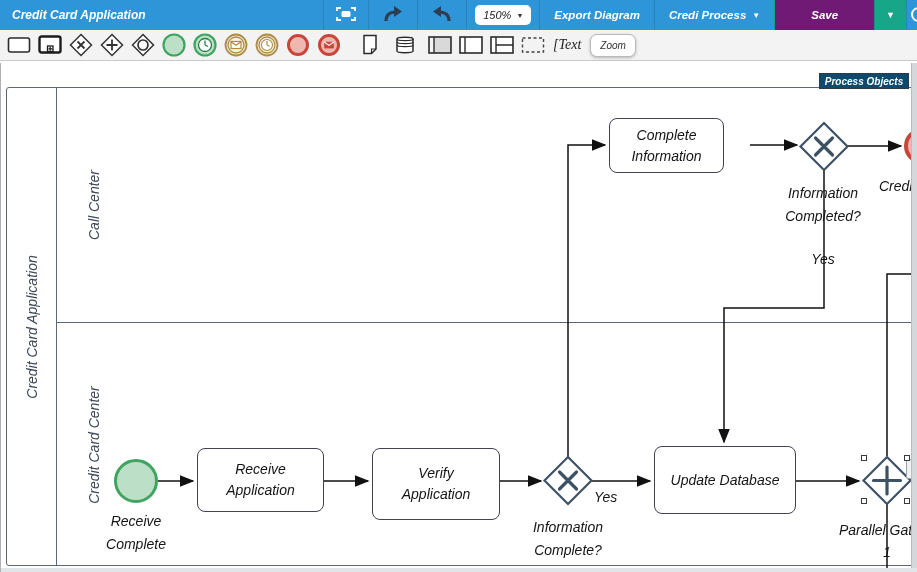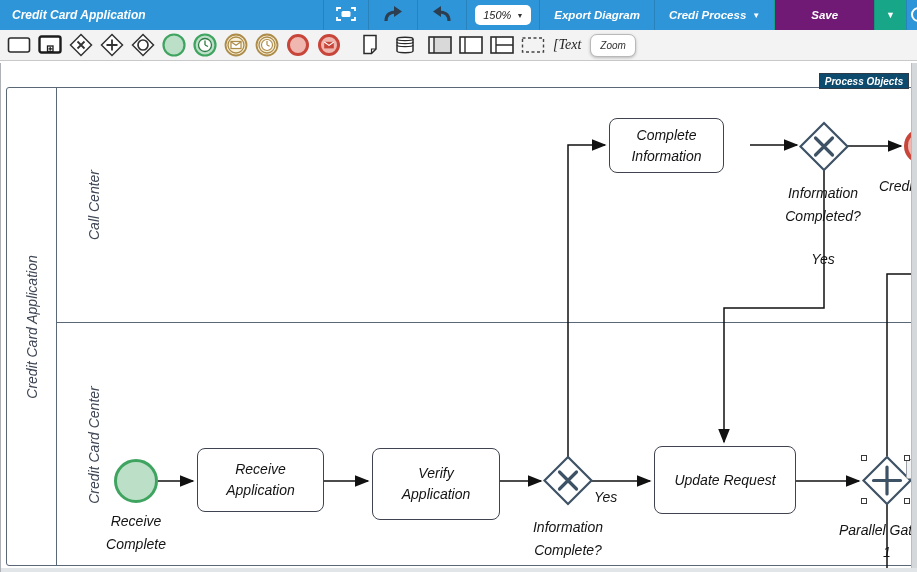--- a/index.html
+++ b/index.html
@@ -304,21 +304,21 @@
         <span>Application</span>
       </div>
     </div>
     <div class="task" style="left:608px; top:55px; width:115px; height:55px;">
       <div>
         <span>Complete</span><br>
         <span>Information</span>
       </div>
     </div>
     <div class="task" style="left:653px; top:383px; width:142px; height:68px;">
-      <span>Update Request</span>
+      <span>Update Database</span>
     </div>
 
     <div class="dlabel" style="left:95px; top:447px; width:80px;">
       <span>Receive</span><br>
       <span>Complete</span>
     </div>
     <div class="dlabel" style="left:507px; top:453px; width:120px;">
       <span>Information</span><br>
       <span>Complete?</span>
     </div>

